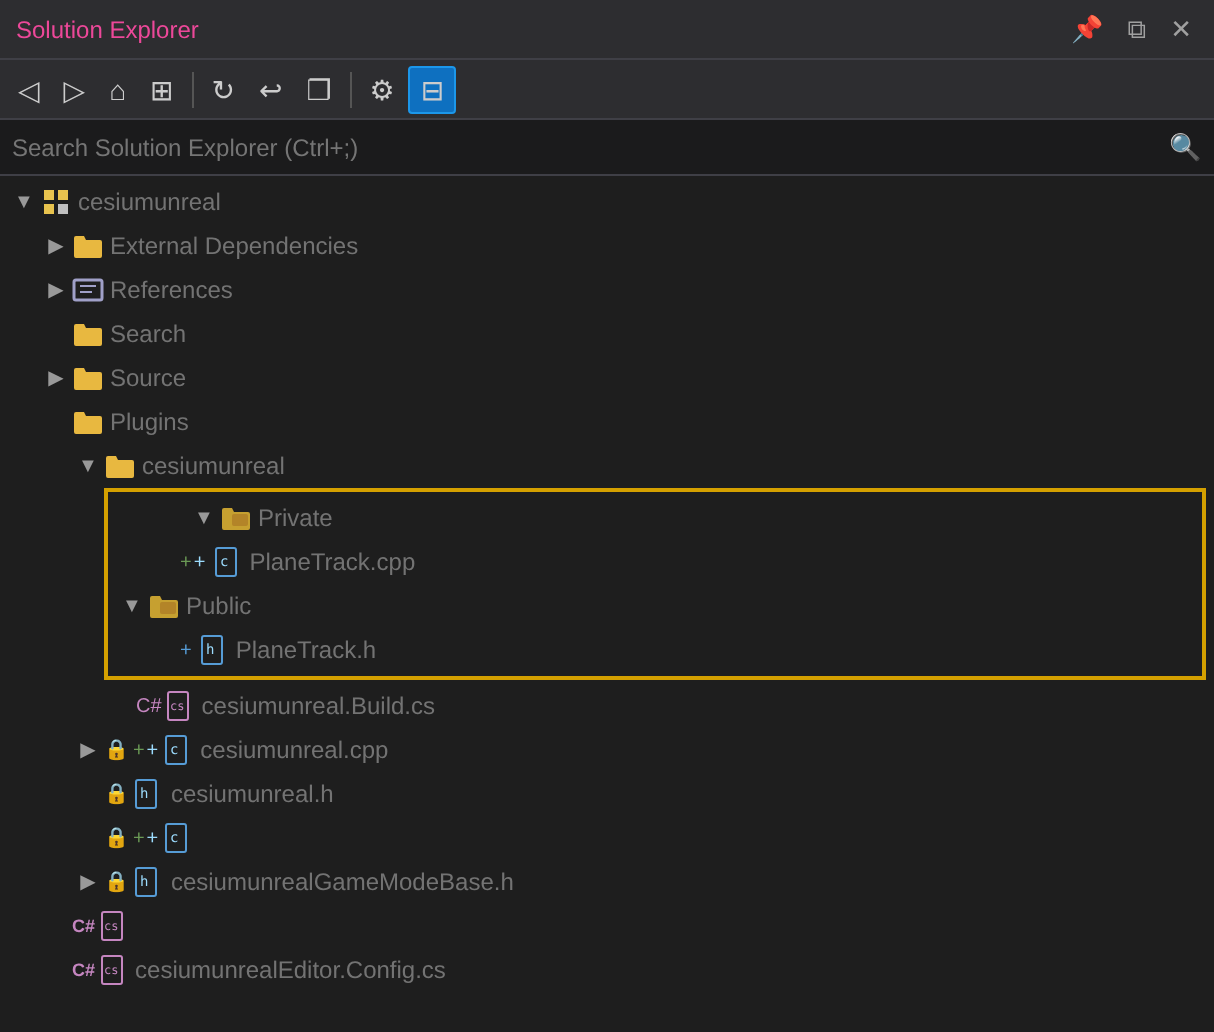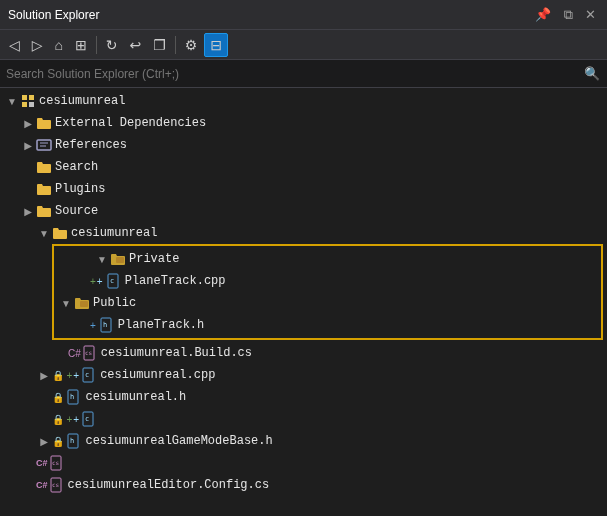--- a/index.html
+++ b/index.html
@@ -15,21 +15,21 @@
 
     .title-bar {
       background: #2d2d30;
       height: 30px;
       display: flex;
       align-items: center;
       padding: 0 8px;
       border-bottom: 1px solid #3f3f46;
     }
     .title-bar-text {
-      color: #ffffff;
+      color: #ec4899;
       font-size: 12px;
       flex: 1;
     }
     .title-bar-icons {
       display: flex;
       gap: 6px;
       align-items: center;
     }
     .title-bar-icon {
       color: #a0a0a0;
@@ -121,22 +121,21 @@
       height: 16px;
       margin-right: 3px;
       display: inline-flex;
       align-items: center;
       justify-content: center;
       font-size: 12px;
     }
 
     .item-label {
       font-size: 12px;
-      color: #e5e5e5;
-      font-family: Liberation Mono, monospace;
+      color: #737373;
     }
 
     
     .indent-0 { padding-left: 4px; }
     .indent-1 { padding-left: 20px; }
     .indent-2 { padding-left: 36px; }
     .indent-3 { padding-left: 52px; }
 
     
     .icon-project { color: #e8c34e; }
@@ -213,37 +212,37 @@
     <span class="expand-arrow none"></span>
     <span class="item-icon">
       <svg width="16" height="14" viewBox="0 0 16 14">
         <path d="M1 3 Q1 2 2 2 L6 2 L7 4 L14 4 Q15 4 15 5 L15 12 Q15 13 14 13 L2 13 Q1 13 1 12 Z" fill="#e8b840"></path>
       </svg>
     </span>
     <span class="item-label">Search</span>
   </div>
 
   <div class="tree-item indent-1">
+    <span class="expand-arrow collapsed"></span>
+    <span class="item-icon">
+      <svg width="16" height="14" viewBox="0 0 16 14">
+        <path d="M1 3 Q1 2 2 2 L6 2 L7 4 L14 4 Q15 4 15 5 L15 12 Q15 13 14 13 L2 13 Q1 13 1 12 Z" fill="#e8b840"></path>
+      </svg>
+    </span>
+    <span class="item-label">Source</span>
+  </div>
+
+  <div class="tree-item indent-1">
     <span class="expand-arrow none"></span>
     <span class="item-icon">
       <svg width="16" height="14" viewBox="0 0 16 14">
         <path d="M1 3 Q1 2 2 2 L6 2 L7 4 L14 4 Q15 4 15 5 L15 12 Q15 13 14 13 L2 13 Q1 13 1 12 Z" fill="#e8b840"></path>
       </svg>
     </span>
     <span class="item-label">Plugins</span>
-  </div>
-
-  <div class="tree-item indent-1">
-    <span class="expand-arrow collapsed"></span>
-    <span class="item-icon">
-      <svg width="16" height="14" viewBox="0 0 16 14">
-        <path d="M1 3 Q1 2 2 2 L6 2 L7 4 L14 4 Q15 4 15 5 L15 12 Q15 13 14 13 L2 13 Q1 13 1 12 Z" fill="#e8b840"></path>
-      </svg>
-    </span>
-    <span class="item-label">Source</span>
   </div>
 
   <div class="tree-item indent-2">
     <span class="expand-arrow expanded"></span>
     <span class="item-icon">
       <svg width="16" height="14" viewBox="0 0 16 14">
         <path d="M1 3 Q1 2 2 2 L6 2 L7 4 L14 4 Q15 4 15 5 L15 12 Q15 13 14 13 L2 13 Q1 13 1 12 Z" fill="#e8b840"></path>
       </svg>
     </span>
     <span class="item-label">cesiumunreal</span>

